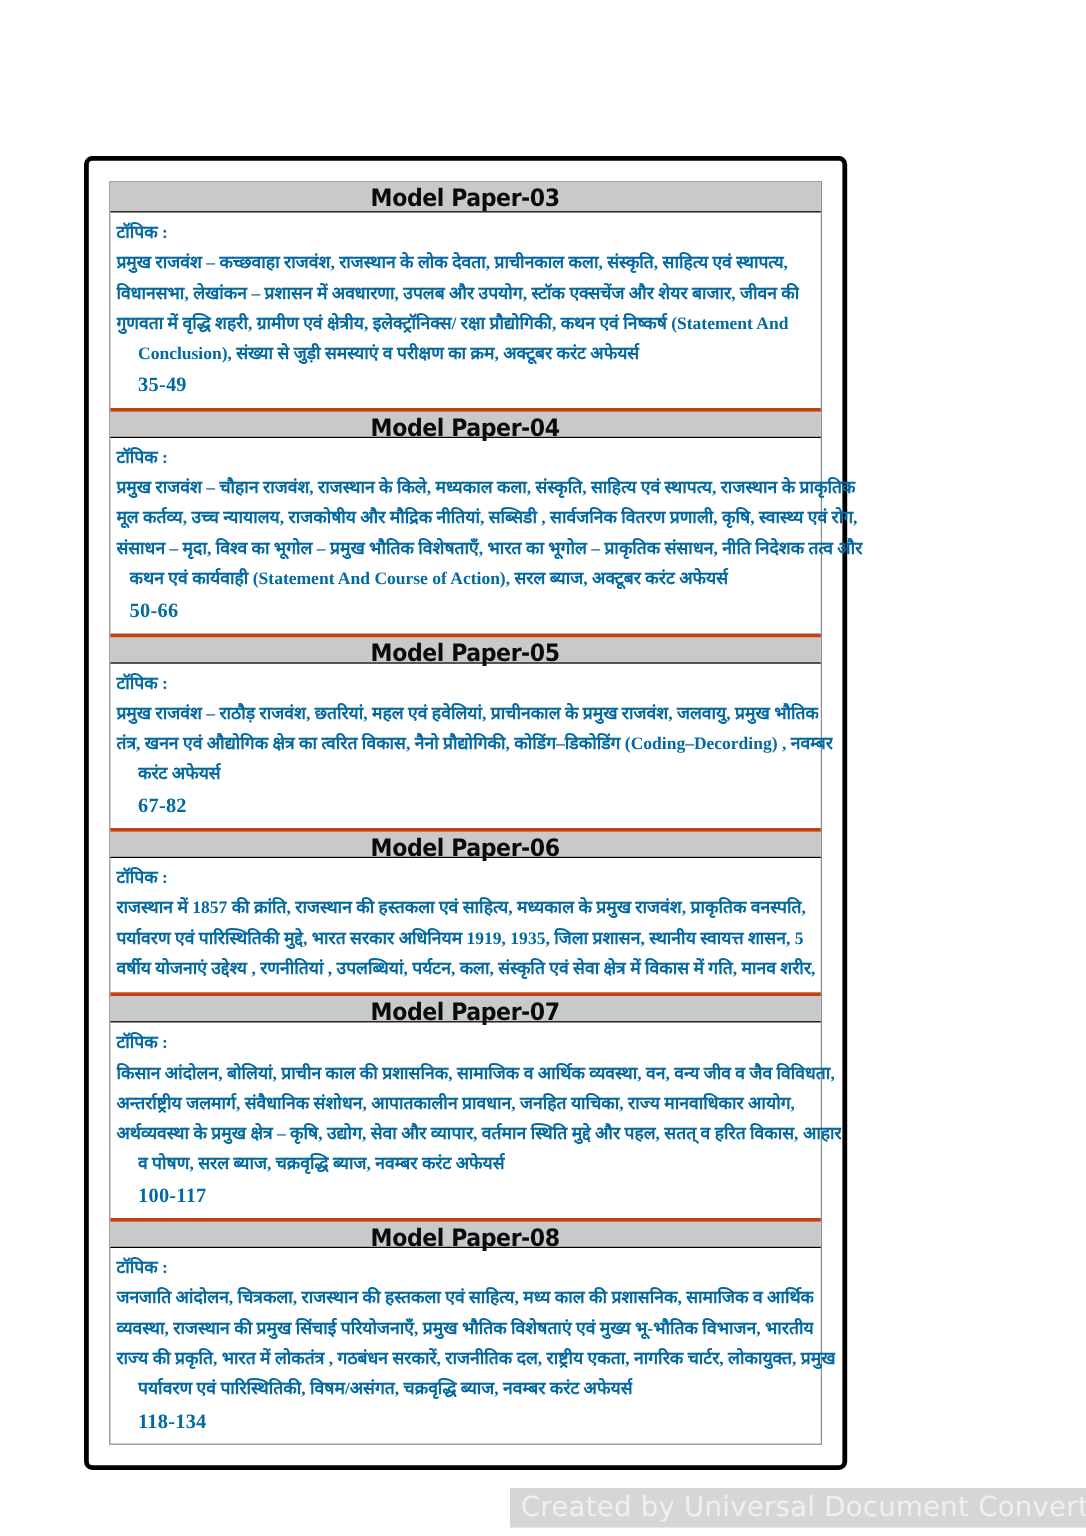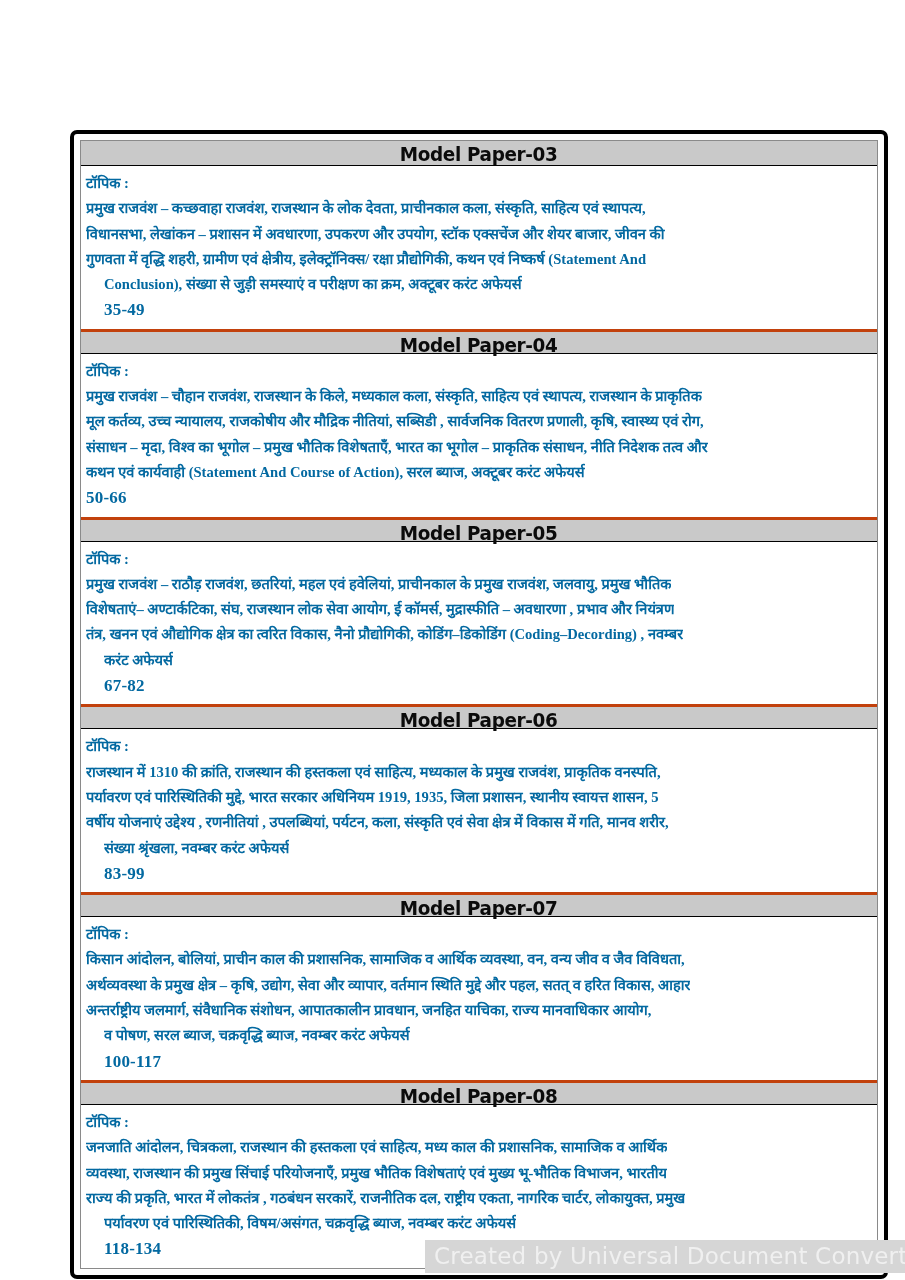--- a/index.html
+++ b/index.html
@@ -13,26 +13,26 @@
     position: relative;
     font-family: "Liberation Serif", "DejaVu Serif", serif;
     overflow: hidden;
   }
 
   
   #toc-table {
     position: absolute;
     left: 70px;
     top: 130px;
-    width: 818px;
+    width: 636px;
     border: 4px solid #000000;
     border-radius: 7px;
     background: #ffffff;
     box-sizing: border-box;
-    padding: 6px;
+    padding: 17px;
   }
   #toc-inner {
     border: 1px solid #8a8a8a;
     box-sizing: border-box;
   }
 
   
   .paper-header {
     background: #c9c9c9;
     border-bottom: 1px solid #000000;
@@ -90,21 +90,21 @@
     letter-spacing: 0.2px;
     white-space: nowrap;
   }
   .tail-row {
     display: flex;
     align-items: baseline;
     justify-content: space-between;
   }
   .tail-row .tail-text { flex: 0 1 auto; }
   .tail-row .page-range { flex: 0 0 auto; margin-left: 18px; text-align: center; }
-  .inline-page { margin-left: 0; }
+  .inline-page { margin-left: 11px; }
 
   
   #watermark {
     position: absolute;
     left: 425px;
     top: 1240px;
     width: 480px;
     height: 33px;
     background: #d6d6d6;
     box-sizing: border-box;
@@ -126,21 +126,21 @@
   <div id="toc-inner">
       <div class="paper-block">
         <div class="paper-header"><span class="paper-header-label">Model Paper-03</span></div>
         <div class="paper-body">
           <div class="topic-line">
             <span class="topic-label">टॉपिक :</span>
             <span class="topic-text">प्रमुख राजवंश – कच्छवाहा राजवंश, राजस्थान के लोक देवता, प्राचीनकाल कला, संस्कृति, साहित्य एवं स्थापत्य,</span>
           </div>
           <div class="topic-line">
             <span class="topic-indent"></span>
-            <span class="topic-text">विधानसभा, लेखांकन – प्रशासन में अवधारणा, उपकरण और उपयोग, स्टॉक एक्सचेंज और शेयर बाजार, जीवन की</span>
+            <span class="topic-text">विधानसभा, लेखांकन – प्रशासन में अवधारणा, उपलब और उपयोग, स्टॉक एक्सचेंज और शेयर बाजार, जीवन की</span>
           </div>
           <div class="topic-line">
             <span class="topic-indent"></span>
             <span class="topic-text">गुणवता में वृद्धि शहरी, ग्रामीण एवं क्षेत्रीय, इलेक्ट्रॉनिक्स/ रक्षा प्रौद्योगिकी, कथन एवं निष्कर्ष (Statement And</span>
           </div>
           <div class="topic-line tail-row">
             <span class="topic-indent"></span>
             <span class="topic-text tail-text">Conclusion), संख्या से जुड़ी समस्याएं व परीक्षण का क्रम, अक्टूबर करंट अफेयर्स</span>
             <span class="page-range">35-49</span>
           </div>
@@ -170,69 +170,60 @@
       </div>
       <div class="paper-block">
         <div class="paper-header"><span class="paper-header-label">Model Paper-05</span></div>
         <div class="paper-body">
           <div class="topic-line">
             <span class="topic-label">टॉपिक :</span>
             <span class="topic-text">प्रमुख राजवंश – राठौड़ राजवंश, छतरियां, महल  एवं हवेलियां, प्राचीनकाल के प्रमुख राजवंश, जलवायु, प्रमुख भौतिक</span>
           </div>
           <div class="topic-line">
             <span class="topic-indent"></span>
-            <span class="topic-text">विशेषताएं– अण्टार्कटिका, संघ, राजस्थान लोक सेवा आयोग, ई कॉमर्स, मुद्रास्फीति – अवधारणा , प्रभाव और नियंत्रण</span>
-          </div>
-          <div class="topic-line">
-            <span class="topic-indent"></span>
             <span class="topic-text">तंत्र, खनन एवं औद्योगिक क्षेत्र का त्वरित विकास, नैनो प्रौद्योगिकी, कोडिंग–डिकोडिंग (Coding–Decording) , नवम्बर</span>
           </div>
           <div class="topic-line tail-row">
             <span class="topic-indent"></span>
             <span class="topic-text tail-text">करंट अफेयर्स</span>
             <span class="page-range">67-82</span>
           </div>
         </div>
       </div>
       <div class="paper-block">
         <div class="paper-header"><span class="paper-header-label">Model Paper-06</span></div>
         <div class="paper-body">
           <div class="topic-line">
             <span class="topic-label">टॉपिक :</span>
-            <span class="topic-text">राजस्थान में 1310 की क्रांति, राजस्थान की हस्तकला एवं साहित्य, मध्यकाल के प्रमुख राजवंश, प्राकृतिक वनस्पति,</span>
+            <span class="topic-text">राजस्थान में 1857 की क्रांति, राजस्थान की हस्तकला एवं साहित्य, मध्यकाल के प्रमुख राजवंश, प्राकृतिक वनस्पति,</span>
           </div>
           <div class="topic-line">
             <span class="topic-indent"></span>
             <span class="topic-text">पर्यावरण एवं पारिस्थितिकी मुद्दे, भारत सरकार अधिनियम 1919, 1935, जिला प्रशासन, स्थानीय स्वायत्त शासन, 5</span>
           </div>
           <div class="topic-line">
             <span class="topic-indent"></span>
             <span class="topic-text">वर्षीय योजनाएं उद्देश्य , रणनीतियां , उपलब्धियां, पर्यटन, कला, संस्कृति एवं सेवा क्षेत्र में विकास में गति, मानव शरीर,</span>
           </div>
-          <div class="topic-line tail-row">
-            <span class="topic-indent"></span>
-            <span class="topic-text tail-text">संख्या श्रृंखला, नवम्बर करंट अफेयर्स</span>
-            <span class="page-range">83-99</span>
-          </div>
         </div>
       </div>
       <div class="paper-block">
         <div class="paper-header"><span class="paper-header-label">Model Paper-07</span></div>
         <div class="paper-body">
           <div class="topic-line">
             <span class="topic-label">टॉपिक :</span>
             <span class="topic-text">किसान आंदोलन, बोलियां, प्राचीन काल की प्रशासनिक, सामाजिक व आर्थिक व्यवस्था, वन, वन्य जीव व जैव विविधता,</span>
           </div>
           <div class="topic-line">
             <span class="topic-indent"></span>
+            <span class="topic-text">अन्तर्राष्ट्रीय जलमार्ग, संवैधानिक संशोधन, आपातकालीन प्रावधान, जनहित याचिका, राज्य मानवाधिकार आयोग,</span>
+          </div>
+          <div class="topic-line">
+            <span class="topic-indent"></span>
             <span class="topic-text">अर्थव्यवस्था के प्रमुख क्षेत्र  – कृषि, उद्योग, सेवा और व्यापार, वर्तमान स्थिति मुद्दे और पहल, सतत् व हरित विकास, आहार</span>
-          </div>
-          <div class="topic-line">
-            <span class="topic-indent"></span>
-            <span class="topic-text">अन्तर्राष्ट्रीय जलमार्ग, संवैधानिक संशोधन, आपातकालीन प्रावधान, जनहित याचिका, राज्य मानवाधिकार आयोग,</span>
           </div>
           <div class="topic-line tail-row">
             <span class="topic-indent"></span>
             <span class="topic-text tail-text">व पोषण, सरल ब्याज, चक्रवृद्धि ब्याज, नवम्बर करंट अफेयर्स</span>
             <span class="page-range">100-117</span>
           </div>
         </div>
       </div>
       <div class="paper-block">
         <div class="paper-header"><span class="paper-header-label">Model Paper-08</span></div>

